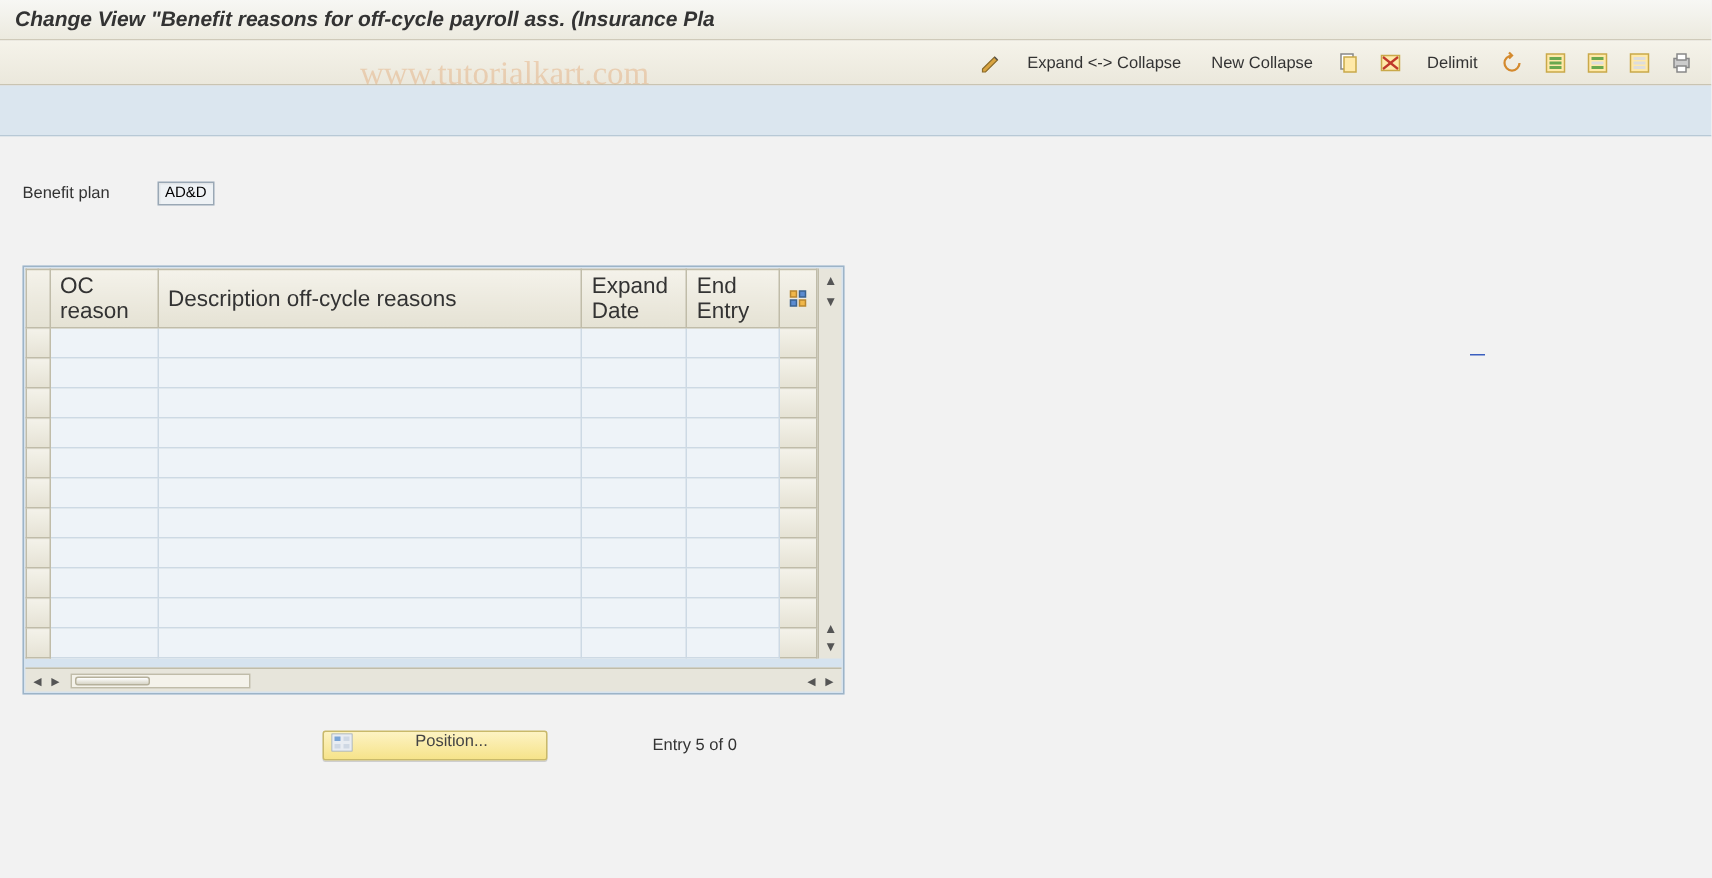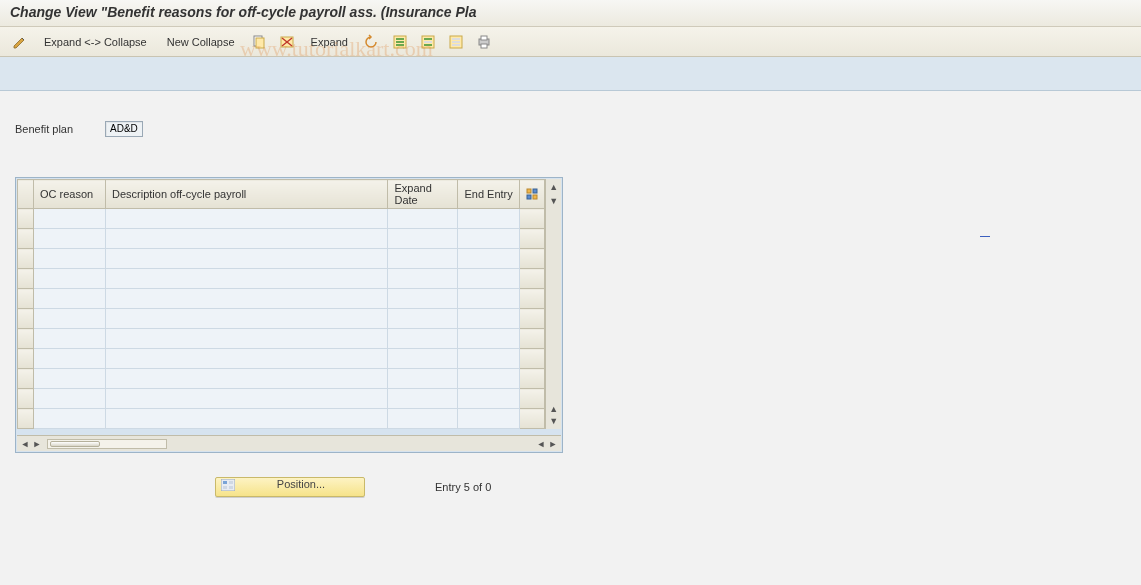--- a/index.html
+++ b/index.html
@@ -22,20 +22,21 @@
     color: #333;
   }
   .toolbar {
     background: linear-gradient(#f5f3ea, #ebe8dc);
     border-bottom: 1px solid #c9c4b2;
     padding: 4px 8px;
     display: flex;
     align-items: center;
     gap: 4px;
     height: 30px;
+    justify-content: flex-end;
   }
   .tb-btn {
     display: inline-flex;
     align-items: center;
     justify-content: center;
     height: 22px;
     min-width: 22px;
     padding: 0 4px;
     cursor: pointer;
     border-radius: 2px;
@@ -79,21 +80,21 @@
   }
   .grid {
     border-collapse: collapse;
     width: 100%;
     background: #fff;
   }
   .grid th {
     background: linear-gradient(#f4f2ea, #e5e2d4);
     border: 1px solid #c0bca9;
     font-weight: normal;
-    font-size: 11px;
+    font-size: 15px;
     text-align: left;
     padding: 2px 6px;
     height: 20px;
     color: #333;
   }
   .grid td {
     border: 1px solid #cdd9e4;
     height: 20px;
     background: #eef3f8;
     padding: 0 4px;
@@ -218,21 +219,21 @@
         <rect x="5" y="4" width="8" height="10" fill="#ffe9a8" stroke="#c9a94a"></rect>
       </svg>
   </div>
   <div class="tb-btn">
     <svg width="16" height="16">
         <rect x="2" y="3" width="12" height="10" fill="#ffe9a8" stroke="#c9a94a"></rect>
         <line x1="3" y1="4" x2="13" y2="12" stroke="#c0392b" stroke-width="1.5"></line>
         <line x1="13" y1="4" x2="3" y2="12" stroke="#c0392b" stroke-width="1.5"></line>
       </svg>
   </div>
-  <div class="tb-text">Expand</div>
+  <div class="tb-text">Delimit</div>
   <div class="tb-btn">
     <svg width="16" height="16">
         <path d="M12 8 A5 5 0 1 1 7 3" fill="none" stroke="#d48a2e" stroke-width="1.5"></path>
         <path d="M5 1 L7 3 L5 5" fill="none" stroke="#d48a2e" stroke-width="1.5"></path>
       </svg>
   </div>
   <div class="tb-btn">
     <svg width="16" height="16">
         <rect x="2" y="2" width="12" height="12" fill="#ffe9a8" stroke="#c9a94a"></rect>
         <rect x="4" y="4" width="8" height="2" fill="#6aa84f"></rect>
@@ -276,21 +277,21 @@
     <span class="field-input">AD&amp;D</span>
   </div>
 
   <div class="table-frame">
     <div class="table-wrap">
       <table class="grid">
         <thead>
           <tr>
             <th class="corner-cell"></th>
             <th style="width:72px">OC reason</th>
-            <th>Description off-cycle payroll</th>
+            <th>Description off-cycle reasons</th>
             <th style="width:70px">Expand Date</th>
             <th style="width:62px">End Entry</th>
             <th class="config-col">
               <svg width="12" height="12">
                   <rect x="1" y="1" width="4" height="4" fill="#f0b74a" stroke="#b8862f"></rect>
                   <rect x="7" y="1" width="4" height="4" fill="#5b8bd0" stroke="#3a628f"></rect>
                   <rect x="1" y="7" width="4" height="4" fill="#5b8bd0" stroke="#3a628f"></rect>
                   <rect x="7" y="7" width="4" height="4" fill="#f0b74a" stroke="#b8862f"></rect>
                 </svg>
             </th>

